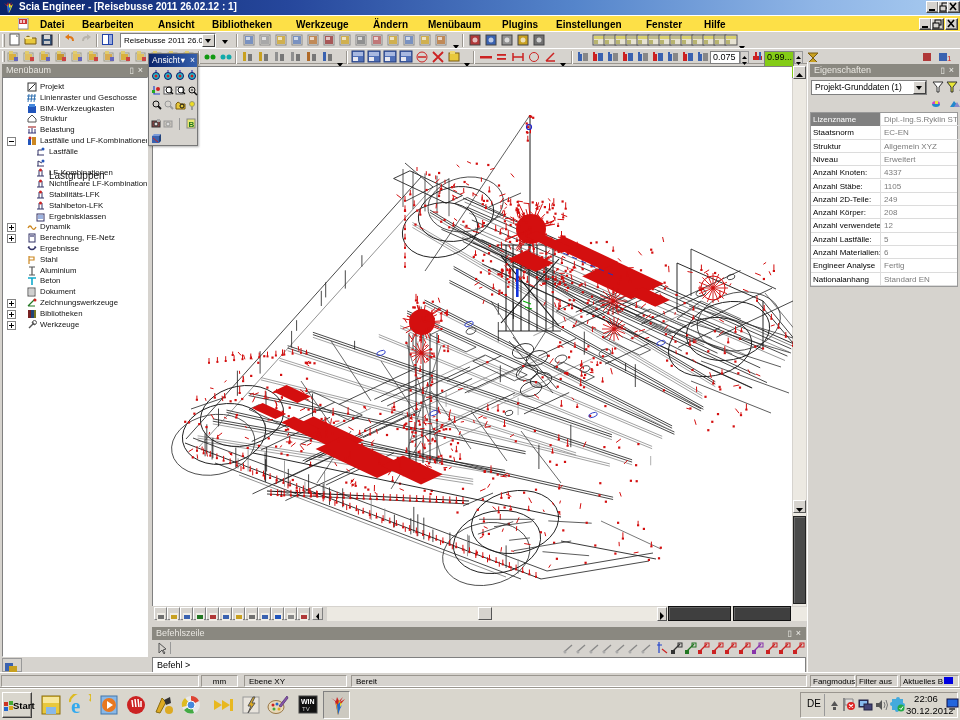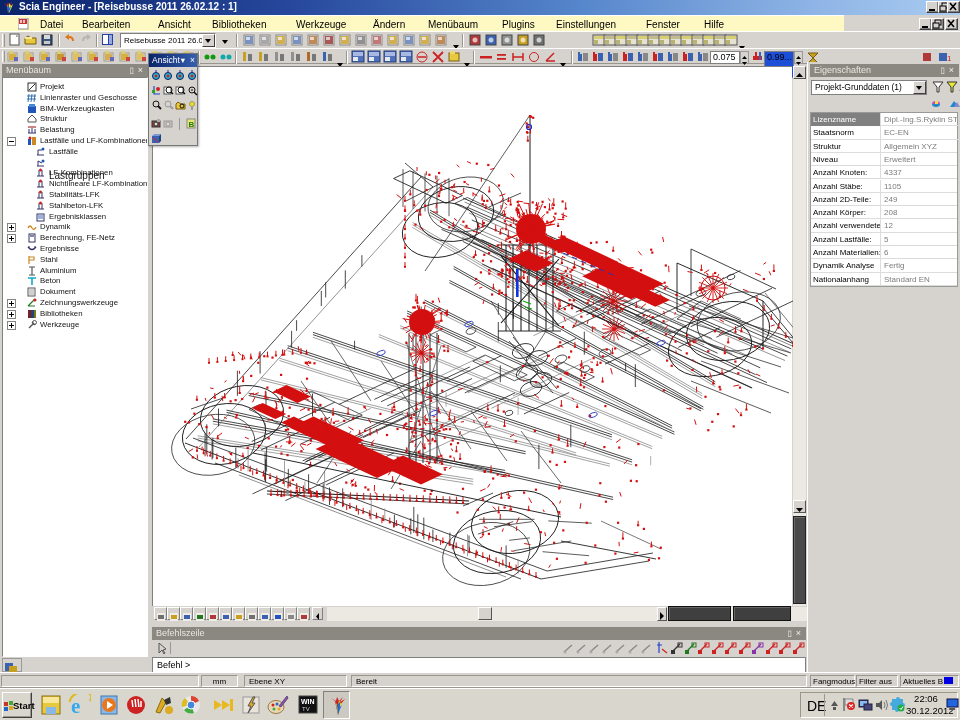--- a/index.html
+++ b/index.html
@@ -23,21 +23,21 @@
           <rect x="2" y="7" width="6" height="2" fill="#000"></rect>
         </svg></div>
 <div class="winbtn" style="left:938px;top:1px;"><svg width="11" height="10">
           <rect x="3" y="1" width="6" height="5" fill="none" stroke="#000"></rect>
           <rect x="1" y="4" width="6" height="5" fill="#d6d3ce" stroke="#000"></rect>
         </svg></div>
 <div class="winbtn" style="left:947px;top:1px;background:#d6d3ce;"><svg width="11" height="10">
           <path d="M2 1 L8 8 M8 1 L2 8" stroke="#000" stroke-width="1.6"></path>
         </svg></div>
 </div>
-<div class="abs" style="left:0;top:15px;width:844px;height:16px;background:#fef9c3;border-top:1px solid #fff;font-size:10px;color:#000;">
+<div class="abs" style="left:0;top:15px;width:960px;height:16px;background:#fde047;border-top:1px solid #fff;font-size:10px;color:#000;font-weight:bold;">
 <svg class="abs" style="left:18px;top:2px" width="12" height="12">
         <rect x="0" y="0" width="10" height="11" fill="#fff" stroke="#888"></rect>
         <rect x="1" y="1" width="8" height="5" fill="#cc3333"></rect>
         <path d="M2 2 h2 v3 h-2 Z M5 2 h2 v3 h-2 Z" fill="#fff" opacity="0.7"></path>
       </svg>
 <span class="abs" style="left:40px;top:3px;">Datei</span>
       <span class="abs" style="left:82px;top:3px;">Bearbeiten</span>
       <span class="abs" style="left:158px;top:3px;">Ansicht</span>
       <span class="abs" style="left:212px;top:3px;">Bibliotheken</span>
       <span class="abs" style="left:296px;top:3px;">Werkzeuge</span>
@@ -471,21 +471,21 @@
       <div class="abs" style="left:710px;top:2px;width:30px;height:13px;background:#fff;border:1px solid #808080;font-size:9px;line-height:11px;padding-left:2px;">0.075</div>
       <div class="abs" style="left:740px;top:2px;width:9px;height:13px;background:#d6d3ce;border:1px solid #999;"><svg width="7" height="11">
           <path d="M1 4 L6 4 L3.5 1 Z" fill="#000"></path>
           <path d="M1 7 L6 7 L3.5 10 Z" fill="#000"></path>
         </svg></div>
       <svg class="abs" style="left:751px;top:1px" width="15" height="14">
         <rect x="2" y="6" width="9" height="4" fill="#cc2222"></rect>
         <rect x="4" y="2" width="2" height="8" fill="#cc2222"></rect>
         <rect x="8" y="2" width="2" height="8" fill="#3a62b0"></rect>
       </svg>
-      <div class="abs" style="left:764px;top:2px;width:30px;height:27px;background:#1d4ed8;border:1px solid #808080;font-size:9px;line-height:11px;padding-left:2px;">0.99...</div>
+      <div class="abs" style="left:764px;top:2px;width:30px;height:27px;background:#84cc16;border:1px solid #808080;font-size:9px;line-height:11px;padding-left:2px;">0.99...</div>
       <div class="abs" style="left:794px;top:2px;width:9px;height:13px;background:#d6d3ce;border:1px solid #999;"><svg width="7" height="11">
           <path d="M1 4 L6 4 L3.5 1 Z" fill="#000"></path>
           <path d="M1 7 L6 7 L3.5 10 Z" fill="#000"></path>
         </svg></div>
       <svg class="abs" style="left:806px;top:1px" width="15" height="14">
         <path d="M2 3 L12 3 L7 8 L12 13 L2 13 L7 8 Z" fill="#c8a020" stroke="#7a5c10" stroke-width="1"></path>
       </svg>
       <svg class="abs" style="left:920px;top:1px" width="15" height="14">
         <rect x="3" y="3" width="8" height="8" fill="#b03838"></rect>
       </svg>
@@ -2681,21 +2681,21 @@
         </div>
         <div class="abs" style="left:0;top:119.7px;width:146px;height:13.3px;border-bottom:1px solid #dcdcdc;">
           <div class="abs" style="left:0;top:0;width:70px;height:13px;color:#000;font-size:8px;line-height:13px;padding-left:2px;border-right:1px solid #dcdcdc;overflow:hidden;white-space:nowrap;">Anzahl Lastfälle:</div>
           <div class="abs" style="left:71px;top:0;width:75px;height:13px;color:#7b7b7b;font-size:8px;line-height:13px;padding-left:2px;overflow:hidden;white-space:nowrap;">5</div>
         </div>
         <div class="abs" style="left:0;top:133.0px;width:146px;height:13.3px;border-bottom:1px solid #dcdcdc;">
           <div class="abs" style="left:0;top:0;width:70px;height:13px;color:#000;font-size:8px;line-height:13px;padding-left:2px;border-right:1px solid #dcdcdc;overflow:hidden;white-space:nowrap;">Anzahl Materialien:</div>
           <div class="abs" style="left:71px;top:0;width:75px;height:13px;color:#7b7b7b;font-size:8px;line-height:13px;padding-left:2px;overflow:hidden;white-space:nowrap;">6</div>
         </div>
         <div class="abs" style="left:0;top:146.3px;width:146px;height:13.3px;border-bottom:1px solid #dcdcdc;">
-          <div class="abs" style="left:0;top:0;width:70px;height:13px;color:#000;font-size:8px;line-height:13px;padding-left:2px;border-right:1px solid #dcdcdc;overflow:hidden;white-space:nowrap;">Dynamik Analyse</div>
+          <div class="abs" style="left:0;top:0;width:70px;height:13px;color:#000;font-size:8px;line-height:13px;padding-left:2px;border-right:1px solid #dcdcdc;overflow:hidden;white-space:nowrap;">Engineer Analyse</div>
           <div class="abs" style="left:71px;top:0;width:75px;height:13px;color:#7b7b7b;font-size:8px;line-height:13px;padding-left:2px;overflow:hidden;white-space:nowrap;">Fertig</div>
         </div>
         <div class="abs" style="left:0;top:159.6px;width:146px;height:13.3px;border-bottom:1px solid #dcdcdc;">
           <div class="abs" style="left:0;top:0;width:70px;height:13px;color:#000;font-size:8px;line-height:13px;padding-left:2px;border-right:1px solid #dcdcdc;overflow:hidden;white-space:nowrap;">Nationalanhang</div>
           <div class="abs" style="left:71px;top:0;width:75px;height:13px;color:#7b7b7b;font-size:8px;line-height:13px;padding-left:2px;overflow:hidden;white-space:nowrap;">Standard EN</div>
         </div>
       </div>
     </div>
 <div class="phead abs" style="left:152px;top:627px;width:654px;height:13px;">Befehlszeile<span class="pin" style="right:14px;font-size:8px;">▯</span><span class="pin" style="right:5px;">×</span></div>
 <div class="abs" style="left:152px;top:640px;width:654px;height:17px;background:#d6d3ce;overflow:hidden;">
@@ -2885,21 +2885,21 @@
         </svg>
       </div>
       <div class="abs" style="left:323px;top:2px;width:27px;height:28px;border:1px solid;border-color:#808080 #fff #fff #808080;background:#ccc9c0;">
         <svg class="abs" style="left:3px;top:3px" width="22" height="22">
           <path d="M11 20 L8 6 L4 3 L9 6 L10 2 L12 6 L16 2 L13 7 L18 4 L13 10 Z" fill="#cc2222"></path>
           <path d="M11 20 L9 8 L11 11 L12 5 L14 9 L16 6 L13 12 Z" fill="#dddd22"></path>
           <path d="M11 20 L10 10 L13 7 L13 12 L15 10 L13 14 Z" fill="#2266cc"></path>
         </svg>
       </div>
       <div class="abs" style="left:800px;top:3px;width:158px;height:26px;border:1px solid;border-color:#9a968f #fff #fff #9a968f;background:#d9d6cd;"></div>
-      <span class="abs" style="left:807px;top:9px;font-size:14px;color:#000;">DE</span>
+      <span class="abs" style="left:807px;top:9px;font-size:10px;color:#000;">DE</span>
       <div class="abs" style="left:824px;top:5px;width:1px;height:22px;background:#999;"></div>
       <svg class="abs" style="left:830px;top:10px" width="9" height="12">
         <path d="M4.5 2 L1 7 L8 7 Z" fill="#555"></path>
         <rect x="3" y="8" width="3" height="3" fill="#555"></rect>
       </svg>
       <svg class="abs" style="left:841px;top:8px" width="14" height="16">
         <rect x="2" y="1" width="2" height="13" fill="#888"></rect>
         <path d="M4 2 L12 2 L12 8 L4 8 Z" fill="#ddd" stroke="#888"></path>
         <circle cx="10" cy="9" r="4" fill="#dd2222"></circle>
         <path d="M8 7.5 L12 10.5 M12 7.5 L8 10.5" stroke="#fff" stroke-width="1.2"></path>

